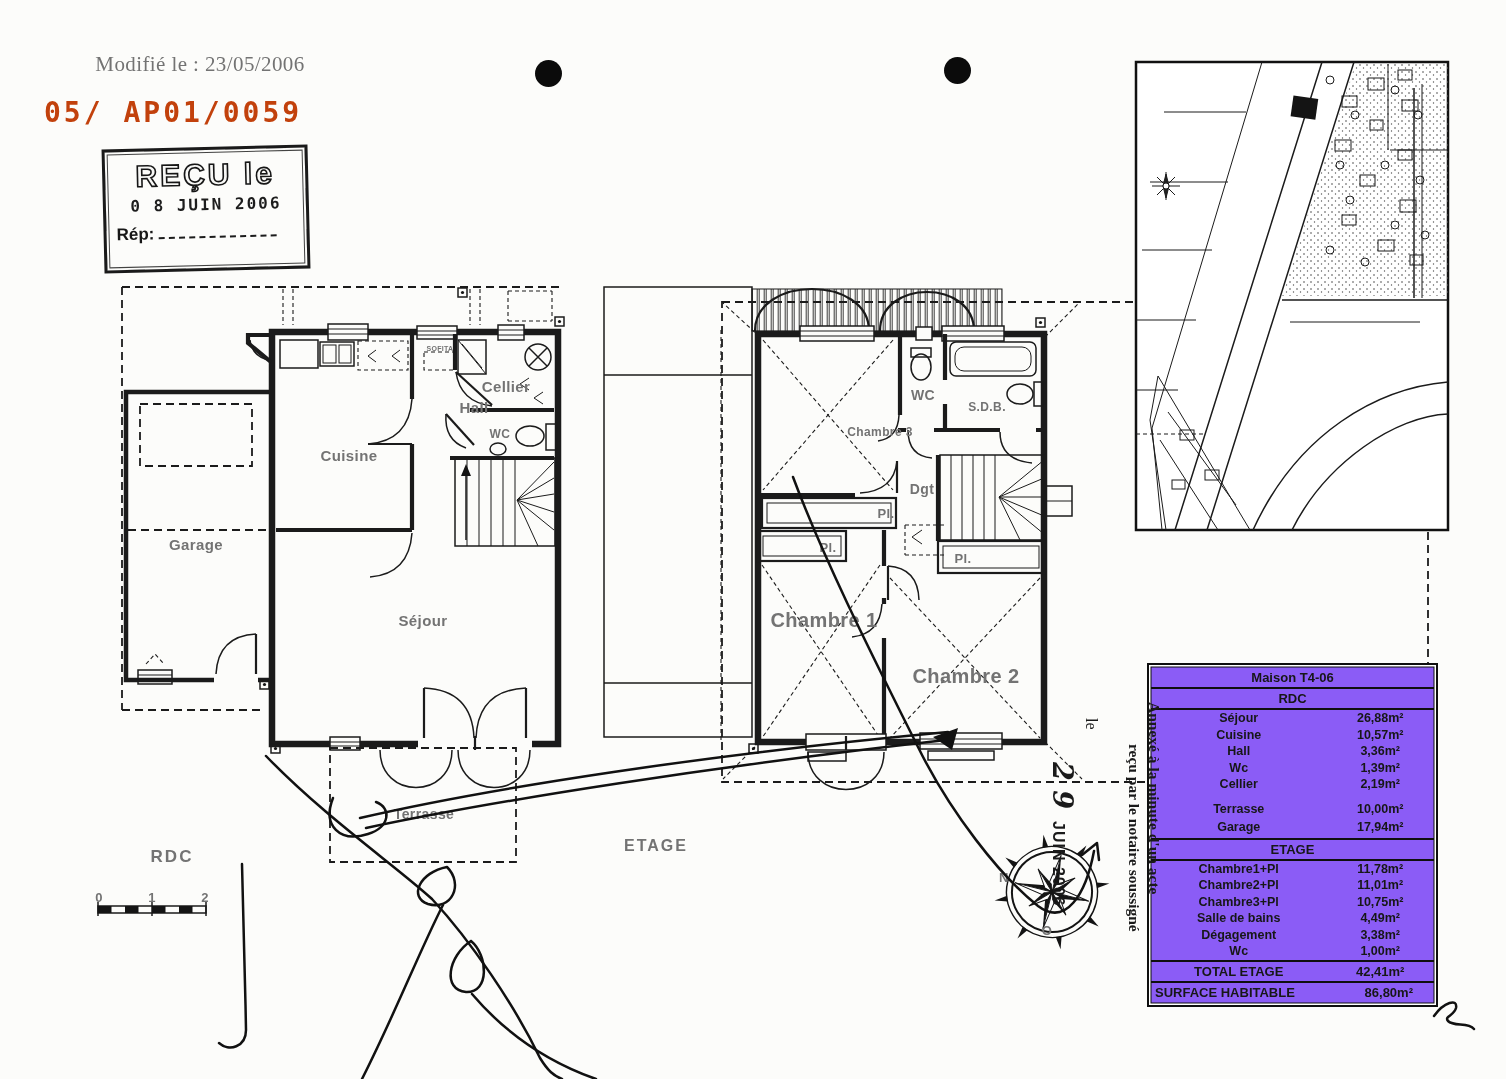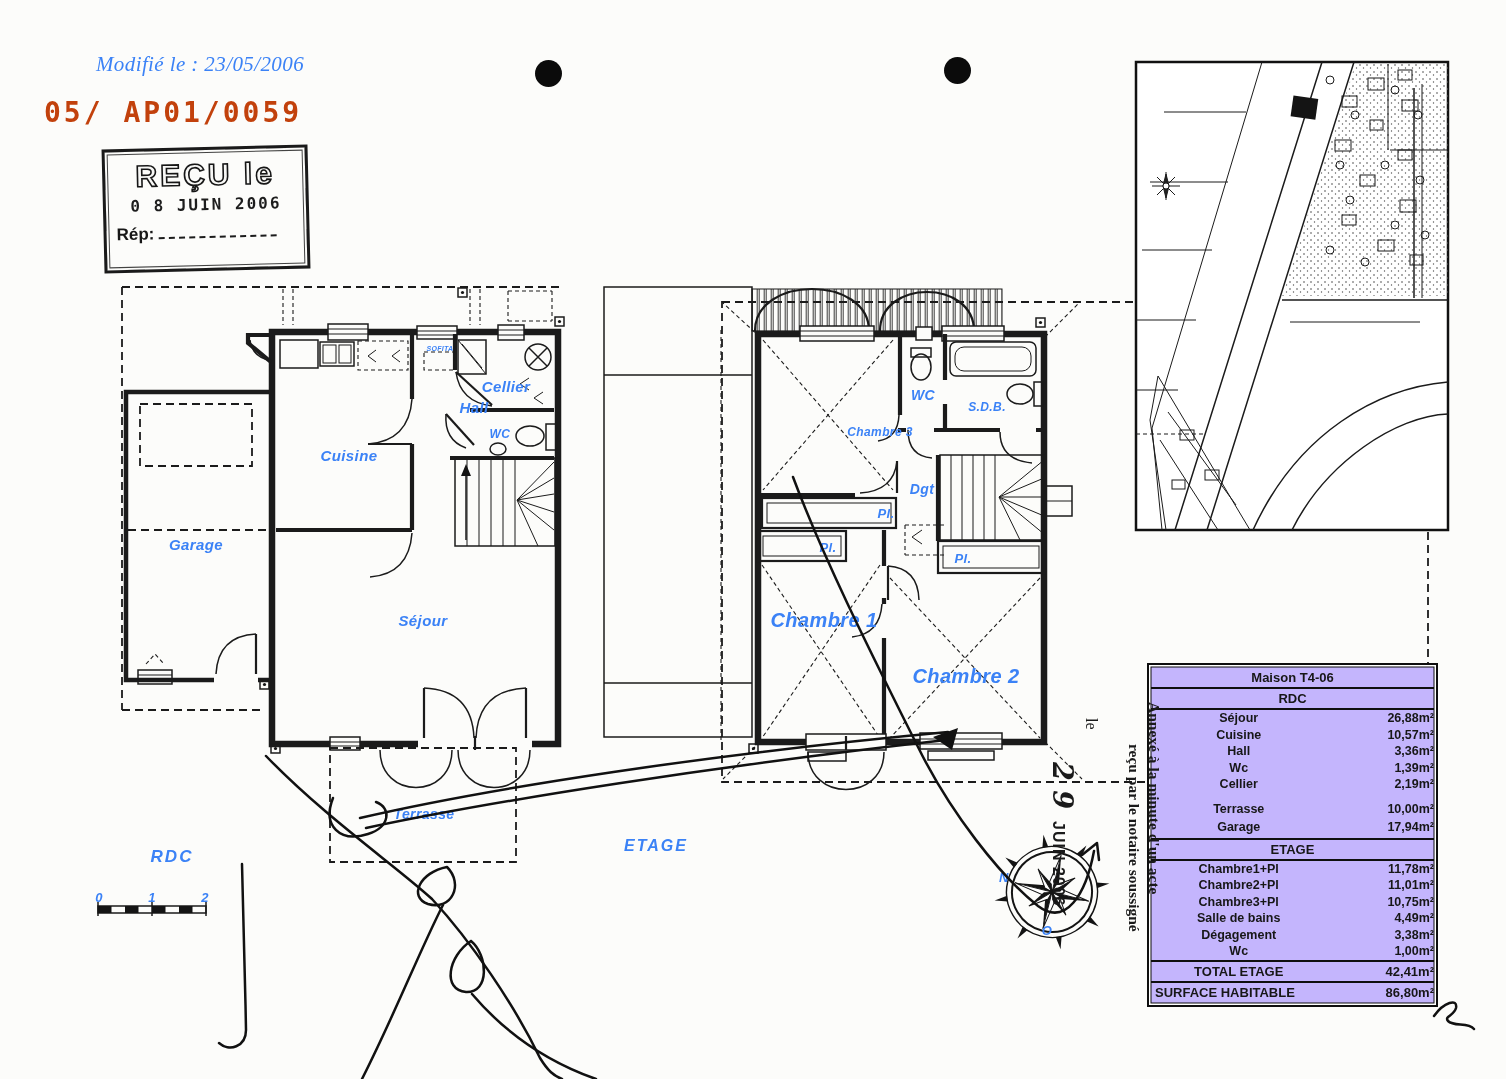--- a/index.html
+++ b/index.html
@@ -10,46 +10,46 @@
   .s15{stroke:#1b1b1b;stroke-width:4.5;fill:none}
   .s1{stroke:#1b1b1b;stroke-width:4.2;fill:none}
   .t{stroke:#1b1b1b;stroke-width:1.5;fill:none}
   .t2{stroke:#1b1b1b;stroke-width:2.2;fill:none}
   .tt{stroke:#1b1b1b;stroke-width:1;fill:none}
   .d1{stroke:#1b1b1b;stroke-width:1.1;fill:none;stroke-dasharray:4 3}
   .d2{stroke:#1b1b1b;stroke-width:1.8;fill:none;stroke-dasharray:8 5}
   .wf{fill:#fcfcfa;stroke:none}
   .bk{fill:#141414;stroke:none}
   .ink{stroke:#111;stroke-width:2.5;fill:none;stroke-linecap:round}
-  .cl{position:absolute;transform:translate(-50%,-50%);white-space:nowrap;color:#3b82f6;
-      font-weight:600;letter-spacing:.4px;font-style:italic;}
+  .cl{position:absolute;transform:translate(-50%,-50%);white-space:nowrap;color:#737373;
+      font-weight:600;letter-spacing:.4px;}
   .hdr-serif{font-family:"Liberation Serif",serif;font-weight:400;}
   .rot{position:absolute;transform-origin:0 0;transform:rotate(90deg);white-space:nowrap;z-index:60;
        font-family:"Liberation Serif",serif;color:#1a1a1a;}
   .punch{position:absolute;width:27px;height:27px;border-radius:50%;background:#0b0b0b;z-index:5;}
   
   #stamp{position:absolute;left:103px;top:147px;width:200px;height:118px;border:3px solid #1a1a1a;
          box-shadow:inset 0 0 0 2px #fcfcfa, inset 0 0 0 3px rgba(20,20,20,.8);
          transform:rotate(-1.4deg);z-index:10;text-align:center;}
   .outline-text{color:#f8f8f6;-webkit-text-stroke:1.6px #161616;text-shadow:0 0 1px #161616;
          font-weight:800;font-size:30px;letter-spacing:3px;display:block;margin-top:8px;}
   #stamp .sdate{display:block;margin-top:3px;font-family:"DejaVu Sans Mono",monospace;
          font-weight:700;font-size:16px;letter-spacing:2px;color:#1d1d1d;}
   #stamp .sref{display:block;text-align:left;padding-left:10px;margin-top:9px;font-size:17px;font-weight:600;}
   #stamp .dash{display:inline-block;width:118px;height:11px;border-bottom:2px dashed #1c1c1c;margin-left:4px;}
   
-  #tbl{position:absolute;left:1147px;top:663px;width:291px;background:#c4b5fd;z-index:30;
+  #tbl{position:absolute;left:1147px;top:663px;width:291px;background:#8b5cf6;z-index:30;
        border:2.5px solid #0f0f0f;box-shadow:inset 0 0 0 1.5px #fff, inset 0 0 0 2.5px #0f0f0f;
        box-sizing:border-box;padding:3px 2px 2px 2px;}
   .thead{height:19px;display:flex;align-items:center;justify-content:center;font-weight:800;
          font-size:13px;border-bottom:2.5px solid #0f0f0f;}
   .thead.boxed{border-top:2.5px solid #0f0f0f;}
   .trow{display:flex;height:16.5px;align-items:center;}
   .tl{width:62%;text-align:center;font-size:12.5px;font-weight:600;}
-  .tv{width:38%;text-align:right;font-size:12.5px;font-weight:600;}
+  .tv{width:38%;text-align:center;font-size:12.5px;font-weight:600;}
   .ttotal{display:flex;height:19px;align-items:center;font-weight:800;
           border-top:2.5px solid #0f0f0f;border-bottom:2.5px solid #0f0f0f;}
   .ttotal .tl,.ttotal .tv{font-size:13px;font-weight:800;}
   .annex{padding-top:7px;padding-bottom:2px;}
   .annex .trow{height:18px;}
   .surf{display:flex;height:20px;align-items:center;font-weight:800;gap:41px;}
   .surf .tl{text-align:left;padding-left:4px;width:62%;font-size:13px;font-weight:800;}
   .surf .tv{font-size:13px;font-weight:800;}
 </style>
 </head>

